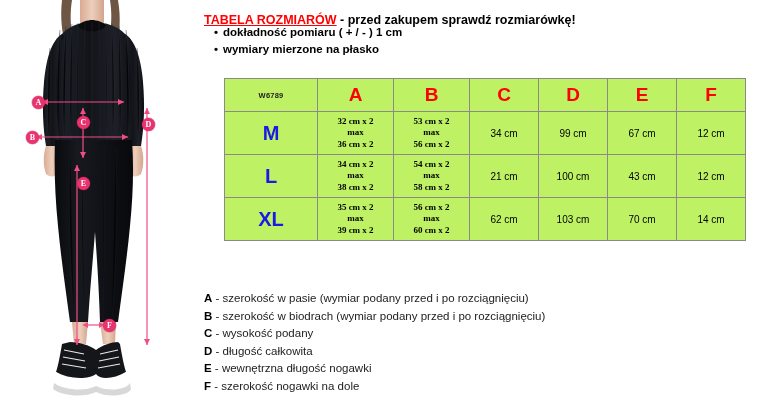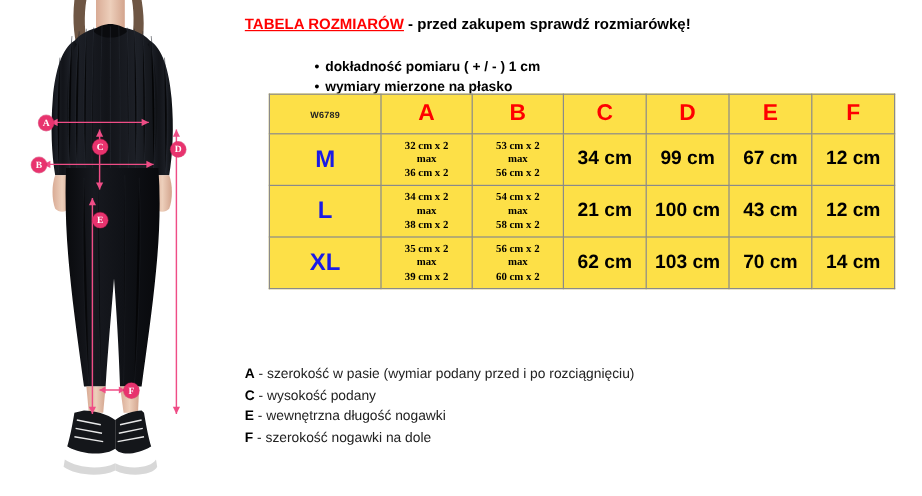--- a/index.html
+++ b/index.html
@@ -25,27 +25,27 @@
 
   
   .content{position:absolute;left:196px;top:0;width:572px;height:311px;}
 
   .title{
     position:absolute;left:8px;top:13px;
     font-size:12.5px;font-weight:bold;color:#000;white-space:nowrap;
   }
   .title .hl{color:#ff0000;text-decoration:underline;}
 
-  .bullets{position:absolute;left:18px;top:48px;margin-left:48px;}
+  .bullets{position:absolute;left:18px;top:24px;}
   .bullet{font-size:11.5px;font-weight:bold;color:#000;line-height:17px;white-space:nowrap;}
   .bullet .dot{display:inline-block;width:9px;}
 
   
   .tbl-wrap{position:absolute;left:28px;top:78px;width:521px;}
-  table.sizes{border-collapse:collapse;width:521px;table-layout:fixed;background:#fde047;}
+  table.sizes{border-collapse:collapse;width:521px;table-layout:fixed;background:#bef264;}
   table.sizes td,table.sizes th{
     border:1px solid #8a8a8a;
     text-align:center;vertical-align:middle;padding:0;
   }
   col.c-sz{width:93px;}
   col.c-ab{width:76px;}
   col.c-n{width:69px;}
 
   thead th{height:32px;}
   th.code{
@@ -54,24 +54,24 @@
   th.col-letter{
     font-size:19px;font-weight:bold;color:#ff0000;
     font-family:"Liberation Sans","DejaVu Sans",sans-serif;
   }
   tbody tr{height:43px;}
   td.size-cell{
     font-size:20px;font-weight:bold;color:#1a1ae6;
     font-family:"Liberation Sans","DejaVu Sans",sans-serif;
   }
   td.multi{font-size:9px;font-weight:bold;color:#000;line-height:11.5px;font-family:Liberation Serif, serif;}
-  td.simple{font-size:16px;font-weight:bold;color:#000;}
+  td.simple{font-size:10px;font-weight:normal;color:#000;}
 
   
-  .legend{position:absolute;left:8px;top:304px;}
+  .legend{position:absolute;left:8px;top:290px;}
   .leg-row{font-size:11.5px;color:#222;line-height:17.5px;white-space:nowrap;}
   .leg-row b{color:#000;font-weight:bold;}
 </style>
 </head>
 <body>
 
 <div class="page">
 
   <div class="photo">
     <svg width="196" height="413" viewBox="0 0 196 413">
@@ -289,19 +289,21 @@
             <td class="simple">103 cm</td>
             <td class="simple">70 cm</td>
             <td class="simple">14 cm</td>
           </tr>
         </tbody>
       </table>
     </div>
 
     <div class="legend">
       <div class="leg-row"><b>A</b><span> - szerokość w pasie (wymiar podany przed i po rozciągnięciu)</span></div>
+      <div class="leg-row"><b>B</b><span> - szerokość w biodrach (wymiar podany przed i po rozciągnięciu)</span></div>
       <div class="leg-row"><b>C</b><span> - wysokość podany</span></div>
+      <div class="leg-row"><b>D</b><span> - długość całkowita</span></div>
       <div class="leg-row"><b>E</b><span> - wewnętrzna długość nogawki</span></div>
       <div class="leg-row"><b>F</b><span> - szerokość nogawki na dole</span></div>
     </div>
 
   </div>
 </div>
 
 </body></html>

